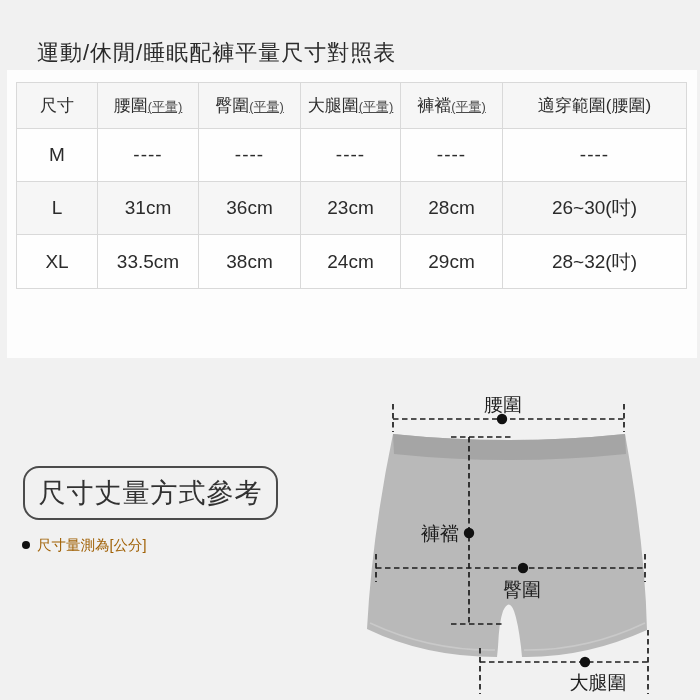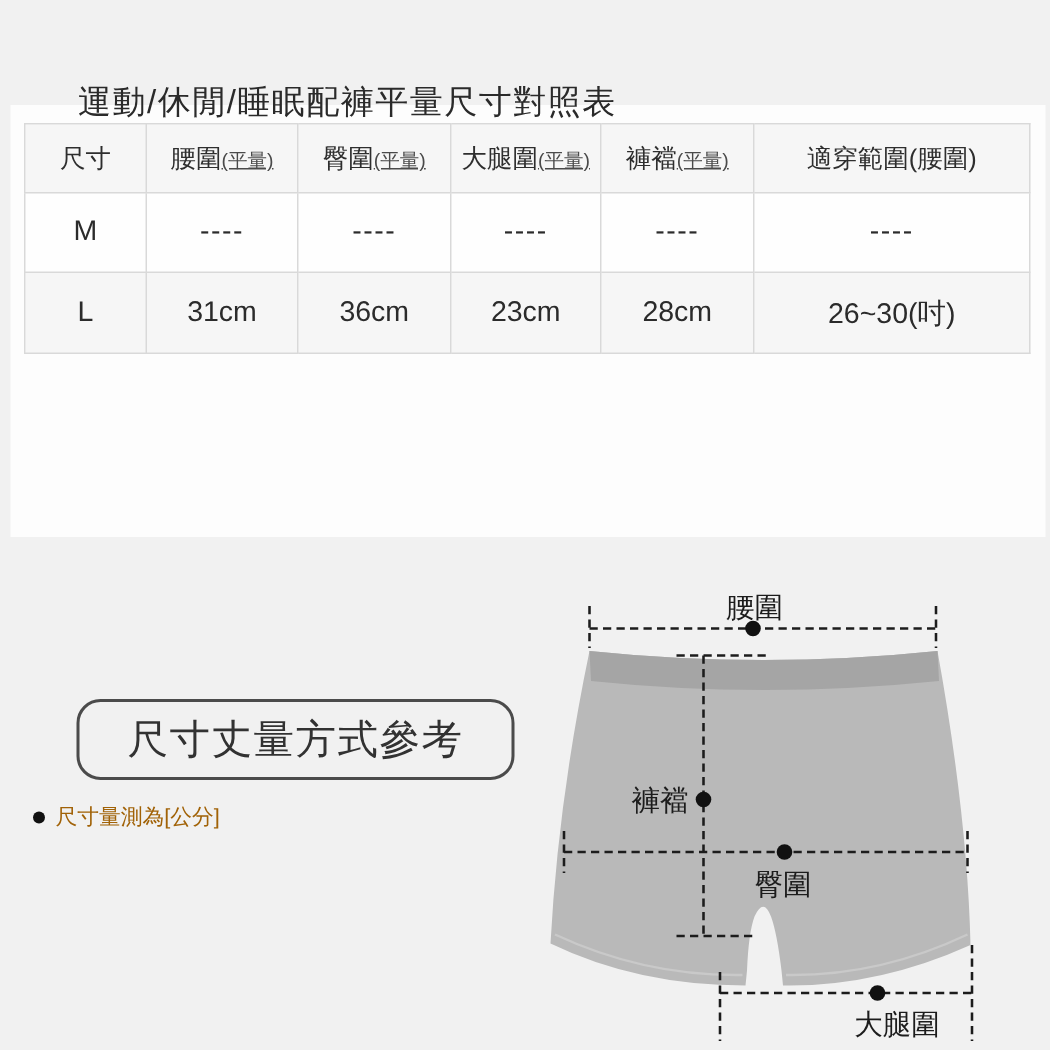--- a/index.html
+++ b/index.html
@@ -8,21 +8,21 @@
     background:#f1f1f1;
     font-family:"Liberation Sans","DejaVu Sans",sans-serif;
     color:#2b2b2b;
   }
   
   .panel{
     position:absolute;left:7px;top:70px;width:690px;height:288px;
     background:#fdfdfd;
   }
   .page-title{
-    position:absolute;left:35px;top:36px;margin:17px;
+    position:absolute;left:35px;top:36px;margin:2px;
     font-size:22px;font-weight:500;color:#2a2a2a;letter-spacing:1px;
   }
   
   table.size-table{
     position:absolute;left:16px;top:82px;width:670px;
     border-collapse:collapse;table-layout:fixed;
     background:#fff;
   }
   table.size-table th,table.size-table td{
     border:1px solid #d9d9d9;text-align:center;vertical-align:middle;
@@ -32,25 +32,24 @@
   tr.row{height:53px;}
   tr.row:last-child{height:54px;}
   tr.stripe{background:#f6f6f6;}
   tr.plain{background:#fefefe;}
   .th-main{font-size:17px;color:#2e2e2e;}
   .th-suffix{font-size:13px;color:#4a4a4a;text-decoration:underline;}
   td.cell{font-size:19px;color:#2b2b2b;}
   td.dash{letter-spacing:1px;}
   
   .guide-box{
-    position:absolute;left:23px;top:466px;width:292px;height:54px;
+    position:absolute;left:23px;top:466px;width:255px;height:54px;
     border:2px solid #4b4b4b;border-radius:16px;
     display:flex;align-items:center;justify-content:center;
     box-sizing:border-box;
-    margin-left:28px;
   }
   .guide-box span{font-size:27px;color:#323232;letter-spacing:1px;}
   .notes{position:absolute;left:22px;top:534px;width:330px;}
   .note-line{display:flex;align-items:flex-start;line-height:22px;}
   .bullet{
     flex:0 0 auto;width:8px;height:8px;border-radius:50%;
     background:#111;margin:7px 7px 0 0;
   }
   .note-text{font-size:14.5px;color:#a16207;}
   
@@ -96,20 +95,28 @@
       <td class="cell dash">----</td>
     </tr>
     <tr class="row stripe">
       <td class="cell">L</td>
       <td class="cell">31cm</td>
       <td class="cell">36cm</td>
       <td class="cell">23cm</td>
       <td class="cell">28cm</td>
       <td class="cell">26~30(吋)</td>
     </tr>
+    <tr class="row plain">
+      <td class="cell">XL</td>
+      <td class="cell">33.5cm</td>
+      <td class="cell">38cm</td>
+      <td class="cell">24cm</td>
+      <td class="cell">29cm</td>
+      <td class="cell">28~32(吋)</td>
+    </tr>
   </tbody>
 </table>
 
 <div class="guide-box">
   <span>尺寸丈量方式參考</span>
 </div>
 
 <div class="notes">
   <div class="note-line">
     <span class="bullet"></span>

